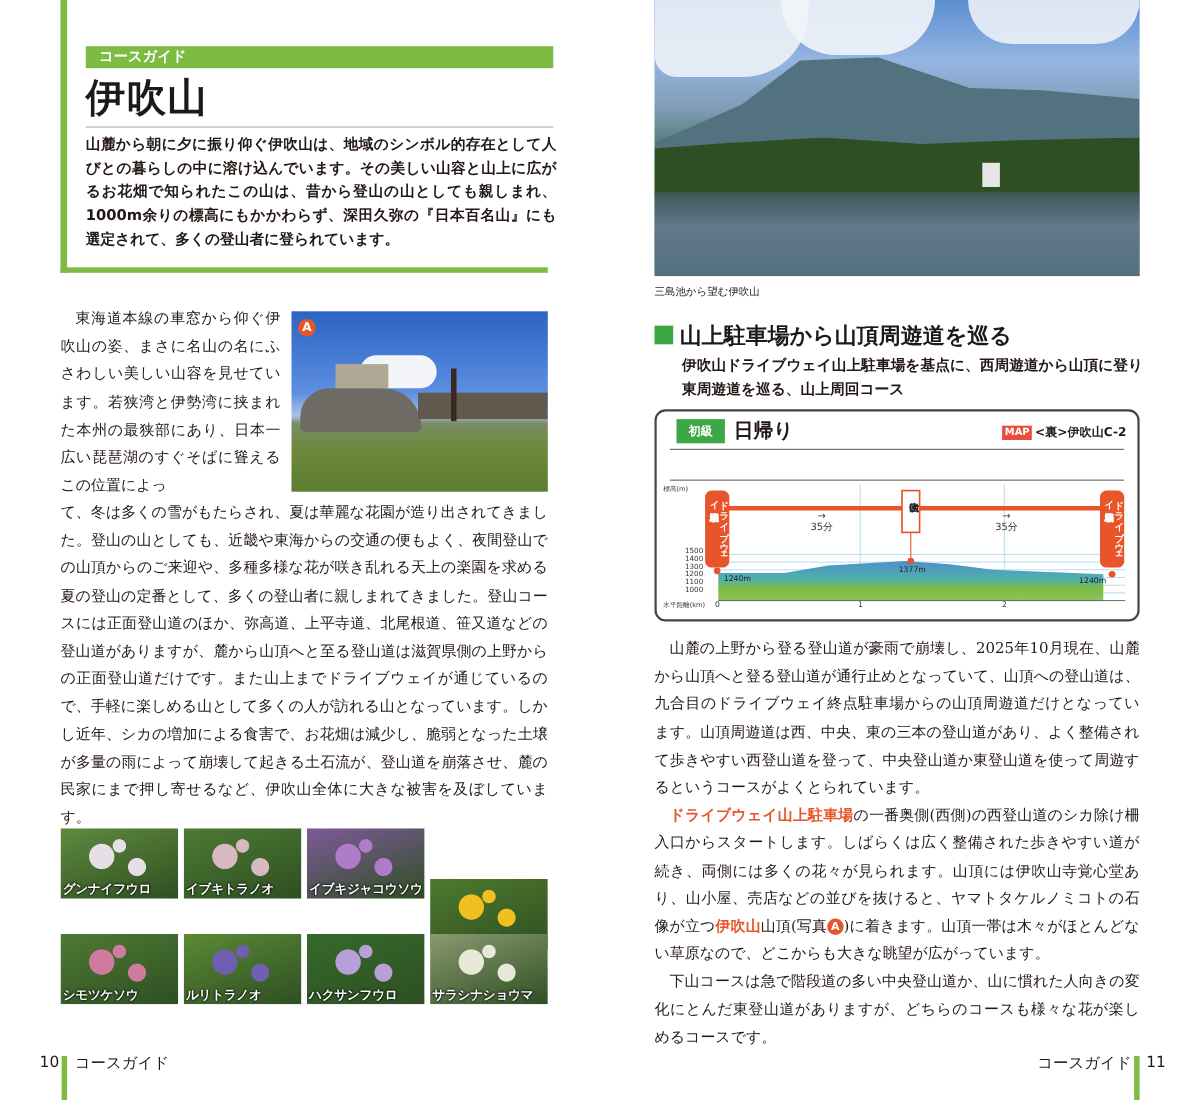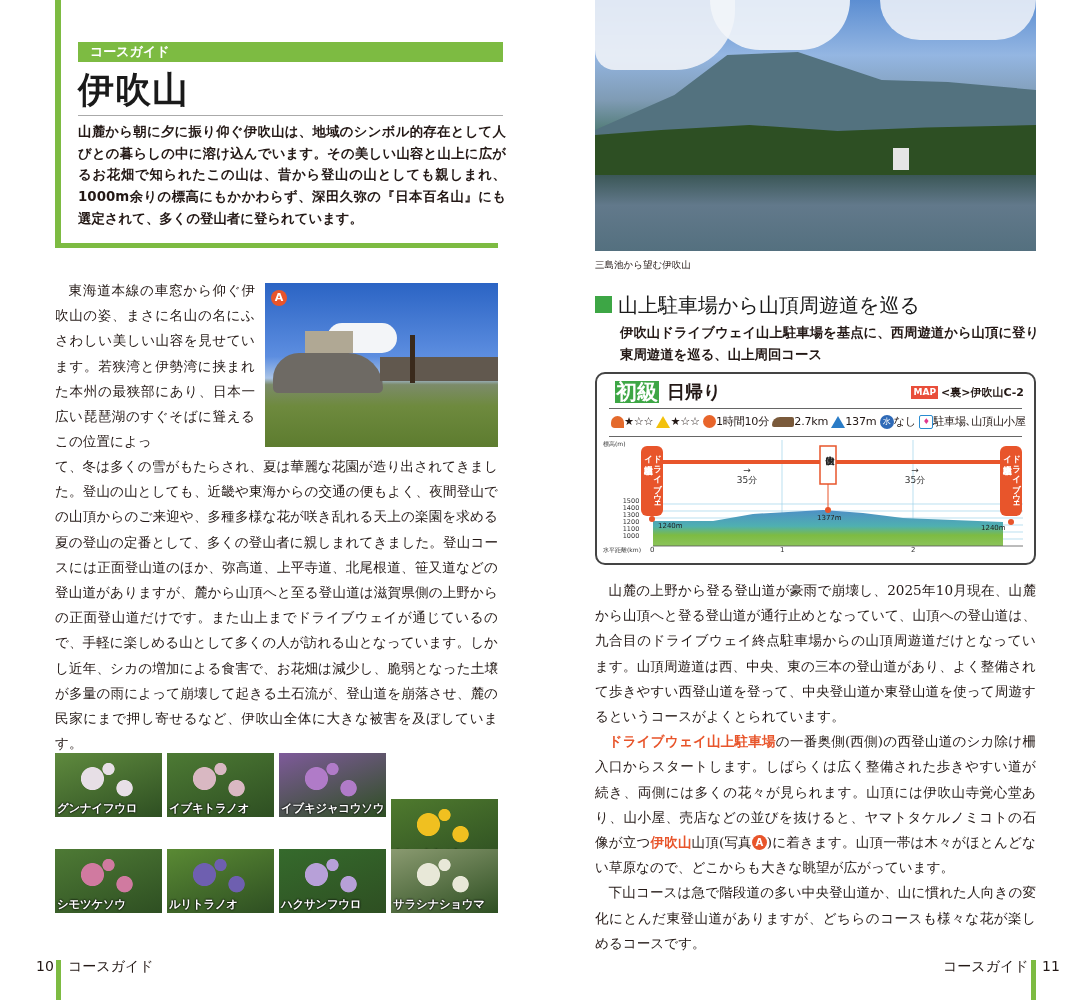--- a/index.html
+++ b/index.html
@@ -75,29 +75,29 @@
   .photo-lake .mtn {
     position: absolute; left: 0; top: 50px; width: 441px; height: 100px;
     background: #53727f; clip-path: polygon(0 80%, 18% 45%, 30% 5%, 46% 2%, 65% 30%, 80% 32%, 100% 40%, 100% 100%, 0 100%);
   }
   .photo-lake .trees { position: absolute; left: 0; top: 125px; width: 441px; height: 50px; background: #2d4f23; clip-path: polygon(0 20%, 15% 10%, 35% 0, 55% 12%, 75% 5%, 100% 0, 100% 100%, 0 100%); }
   .photo-lake .water { position: absolute; left: 0; top: 175px; width: 441px; height: 76px; background: linear-gradient(180deg, #3b5757 0%, #62798b 40%, #54707f 100%); }
   .photo-lake .lantern { position: absolute; left: 298px; top: 148px; width: 16px; height: 22px; background: #e5e5e5; }
 
   .caption { position: absolute; left: 50px; top: 259px; font-size: 9.5px; color: #231815; }
 
-  .section-head { position: absolute; left: 50px; top: 291px; font-size: 20px; font-weight: normal; color: #1a1a1a; line-height: 28px; }
+  .section-head { position: absolute; left: 50px; top: 291px; font-size: 20px; font-weight: bold; color: #1a1a1a; line-height: 28px; }
   .section-head .sq { display: inline-block; width: 17px; height: 17px; background: #3da645; vertical-align: -1px; margin-right: 6px; }
   .section-sub { position: absolute; left: 75px; top: 322px; width: 420px; font-size: 13.4px; font-weight: bold; line-height: 21.5px; color: #231815; }
 
   .course-card {
     position: absolute; left: 50px; top: 372px; width: 441px; height: 193px;
     border: 2px solid #444; border-radius: 10px; background: #fff;
   }
-  .level-badge { position: absolute; left: 18px; top: 7px; width: 44px; height: 22px; background: #3da645; color: #fff; font-size: 21px; font-weight: bold; line-height: 22px; text-align: center; }
+  .level-badge { position: absolute; left: 18px; top: 7px; width: 44px; height: 22px; background: #3da645; color: #fff; font-size: 11px; font-weight: bold; line-height: 22px; text-align: center; }
   .trip-type { position: absolute; left: 70px; top: 6px; font-size: 18px; font-weight: bold; line-height: 24px; }
   .map-ref { position: absolute; right: 10px; top: 11px; font-size: 11px; font-weight: bold; }
   .map-tag { display: inline-block; background: #e94e3a; color: #fff; font-size: 9px; padding: 0 2px; margin-right: 3px; line-height: 13px; vertical-align: 1px; }
   .card-rule1 { position: absolute; left: 12px; top: 34px; width: 413px; height: 1px; background: #666; }
   .card-rule2 { position: absolute; left: 12px; top: 62px; width: 413px; height: 1px; background: #666; }
   .stats { position: absolute; left: 14px; top: 40px; font-size: 11.2px; white-space: nowrap; letter-spacing: -0.3px; }
   .stats span { vertical-align: middle; }
   .ic { display: inline-block; vertical-align: middle; }
   .ic-muscle { width: 13px; height: 12px; background: #e46a2c; border-radius: 10px 10px 0 6px; }
   .ic-warn { width: 0; height: 0; border-left: 7px solid transparent; border-right: 7px solid transparent; border-bottom: 12px solid #f3c10c; }
@@ -199,29 +199,20 @@
   <div class="section-sub">伊吹山ドライブウェイ山上駐車場を基点に、西周遊道から山頂に登り東周遊道を巡る、山上周回コース</div>
 
   <div class="course-card">
     <div class="level-badge">初級</div>
     <div class="trip-type">日帰り</div>
     <div class="map-ref">
       <span class="map-tag">MAP</span><span>&lt;裏&gt;伊吹山C-2</span>
     </div>
     <div class="card-rule1"></div>
 
-    <div class="stats">
-      <span class="ic ic-muscle"></span><span>★☆☆</span>
-      <span class="ic ic-warn"></span><span>★☆☆</span>
-      <span class="ic ic-clock"></span><span>1時間10分</span>
-      <span class="ic ic-boot"></span><span>2.7km</span>
-      <span class="ic ic-mtn"></span><span>137m</span>
-      <span class="ic ic-water">水</span><span>なし</span>
-      <span class="ic ic-wc">♦</span><span>駐車場､山頂山小屋</span>
-    </div>
     <div class="card-rule2"></div>
 
     <div class="profile">
       <svg width="425" height="118" viewBox="0 0 425 118">
 
         <g stroke="#9fd3ea" stroke-width="0.7">
           <line x1="50" y1="64" x2="420" y2="64"></line>
             <line x1="50" y1="71" x2="420" y2="71"></line>
           <line x1="50" y1="78" x2="420" y2="78"></line>
             <line x1="50" y1="85" x2="420" y2="85"></line>

